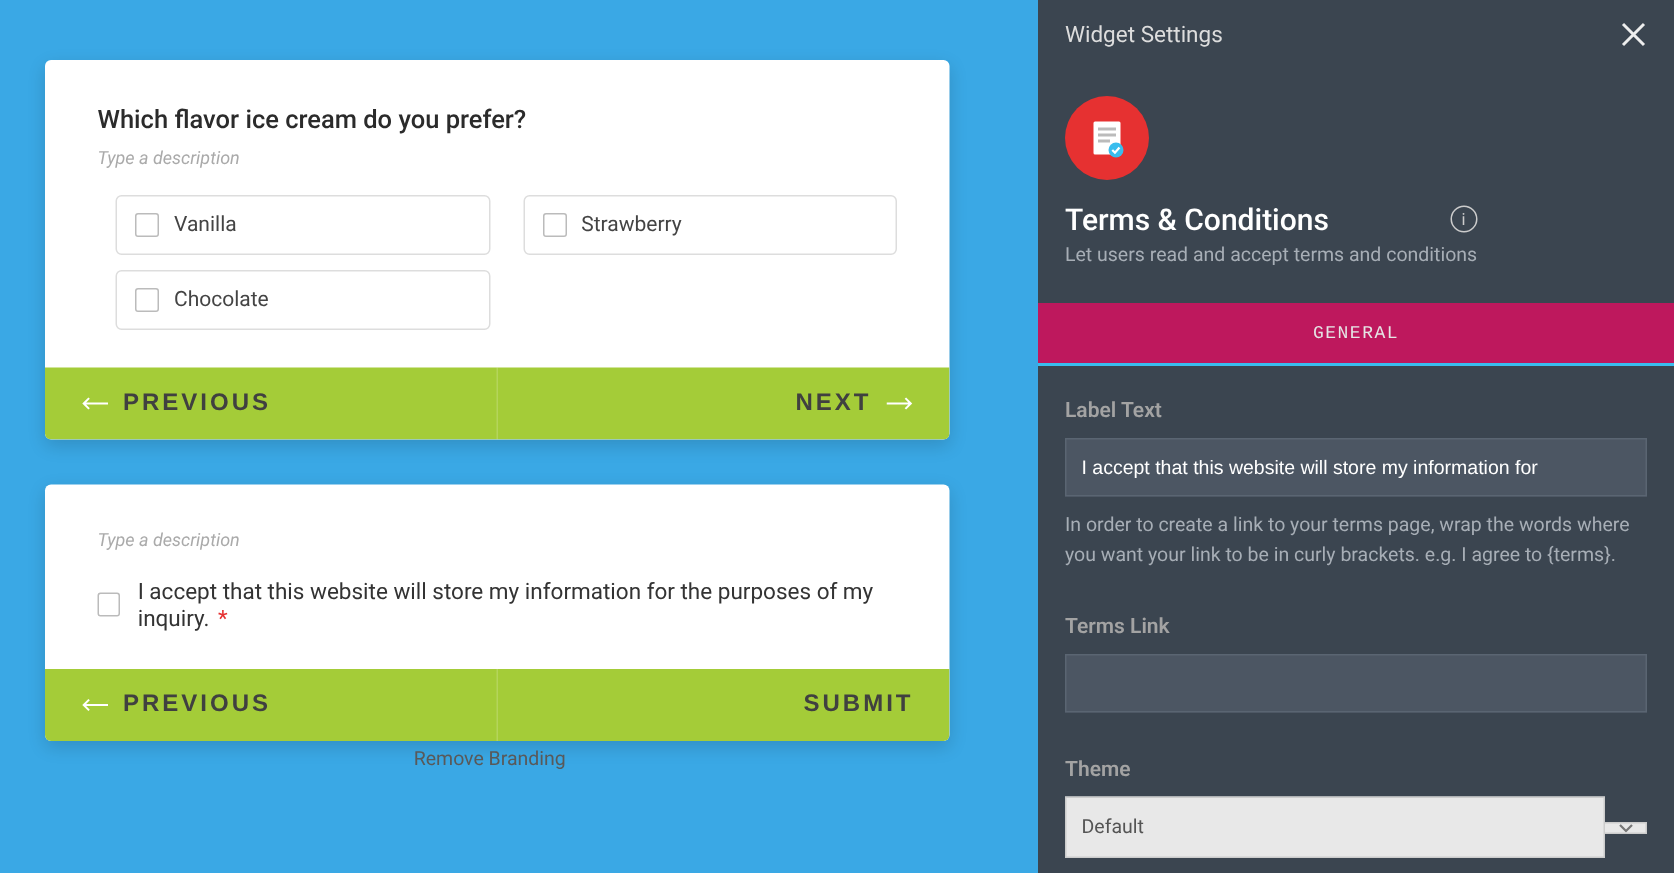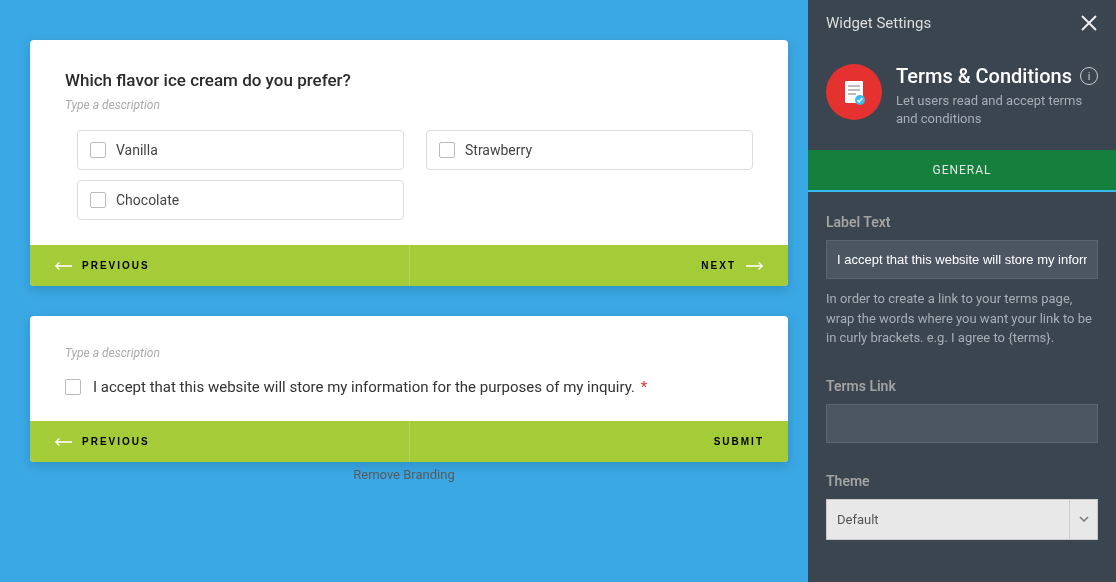--- a/index.html
+++ b/index.html
@@ -81,23 +81,23 @@
     }
     .nav-section {
       flex:1;
       display:flex;
       align-items:center;
       padding: 15px 24px;
     }
     .nav-section.right { justify-content:flex-end; border-left:1px solid rgba(255,255,255,0.18); }
     .nav-btn {
       background: transparent;
-      color: #000000;
+      color: #404040;
       border: none;
-      font-size: 10px;
+      font-size: 16px;
       letter-spacing: 2px;
       font-weight: 600;
       display: flex;
       align-items: center;
       gap: 10px;
       cursor: pointer;
     }
     .arrow {
       width: 18px; height: 10px;
     }
@@ -105,45 +105,47 @@
       text-align: center;
       color: #595959;
       font-size: 13px;
       padding: 10px 10px 0 0;
       margin-top:-5px;
       cursor: pointer;
     }
 
     
     .sidebar {
-      width: 308px;
+      width: 424px;
       background: #3b4550;
       color: #f0f0f0;
       display: flex;
       flex-direction: column;
       overflow-y:auto;
+      margin-left:39px;
     }
     .sidebar-header {
       display: flex;
       justify-content: space-between;
       align-items: center;
       padding: 14px 18px;
       font-size: 15px;
       color: #ddd;
     }
     .close-icon {
       width: 18px; height: 18px;
       cursor: pointer;
       color: #eee;
     }
     .widget-info {
       padding: 18px 18px 22px 18px;
       display: flex;
       gap: 14px;
       align-items: flex-start;
+      flex-direction: column;
     }
     .widget-icon-wrap {
       width: 56px; height: 56px;
       border-radius: 50%;
       background: #e63131;
       display: flex;
       align-items: center;
       justify-content: center;
       flex: 0 0 56px;
     }
@@ -168,22 +170,23 @@
       cursor:pointer;
     }
     .widget-desc {
       font-size: 13px;
       color: #a7aeb6;
       margin-top: 4px;
       line-height:1.4;
     }
     .tabs {
       display: flex;
-      background: #15803d;
+      background: #be185d;
       border-bottom: 2px solid #39bdee;
+      font-family: Liberation Mono, monospace;
     }
     .tab-item {
       flex:1;
       text-align:center;
       padding: 13px 0;
       font-size: 12px;
       letter-spacing: 1px;
       color: #e5e5e5;
       cursor:pointer;
     }
@@ -207,20 +210,21 @@
     }
     .helper-text {
       font-size: 13px;
       color: #a7aeb6;
       line-height: 1.5;
       margin-top: 10px;
     }
     .field-block { margin-bottom: 30px; }
     .select-wrap {
       display:flex;
+      align-items:center;
     }
     .select-input {
       flex:1;
       background: #e8e8e8;
       border: 1px solid #ccc;
       padding: 12px 10px;
       font-size: 13px;
       color: #555;
     }
     .select-arrow {

